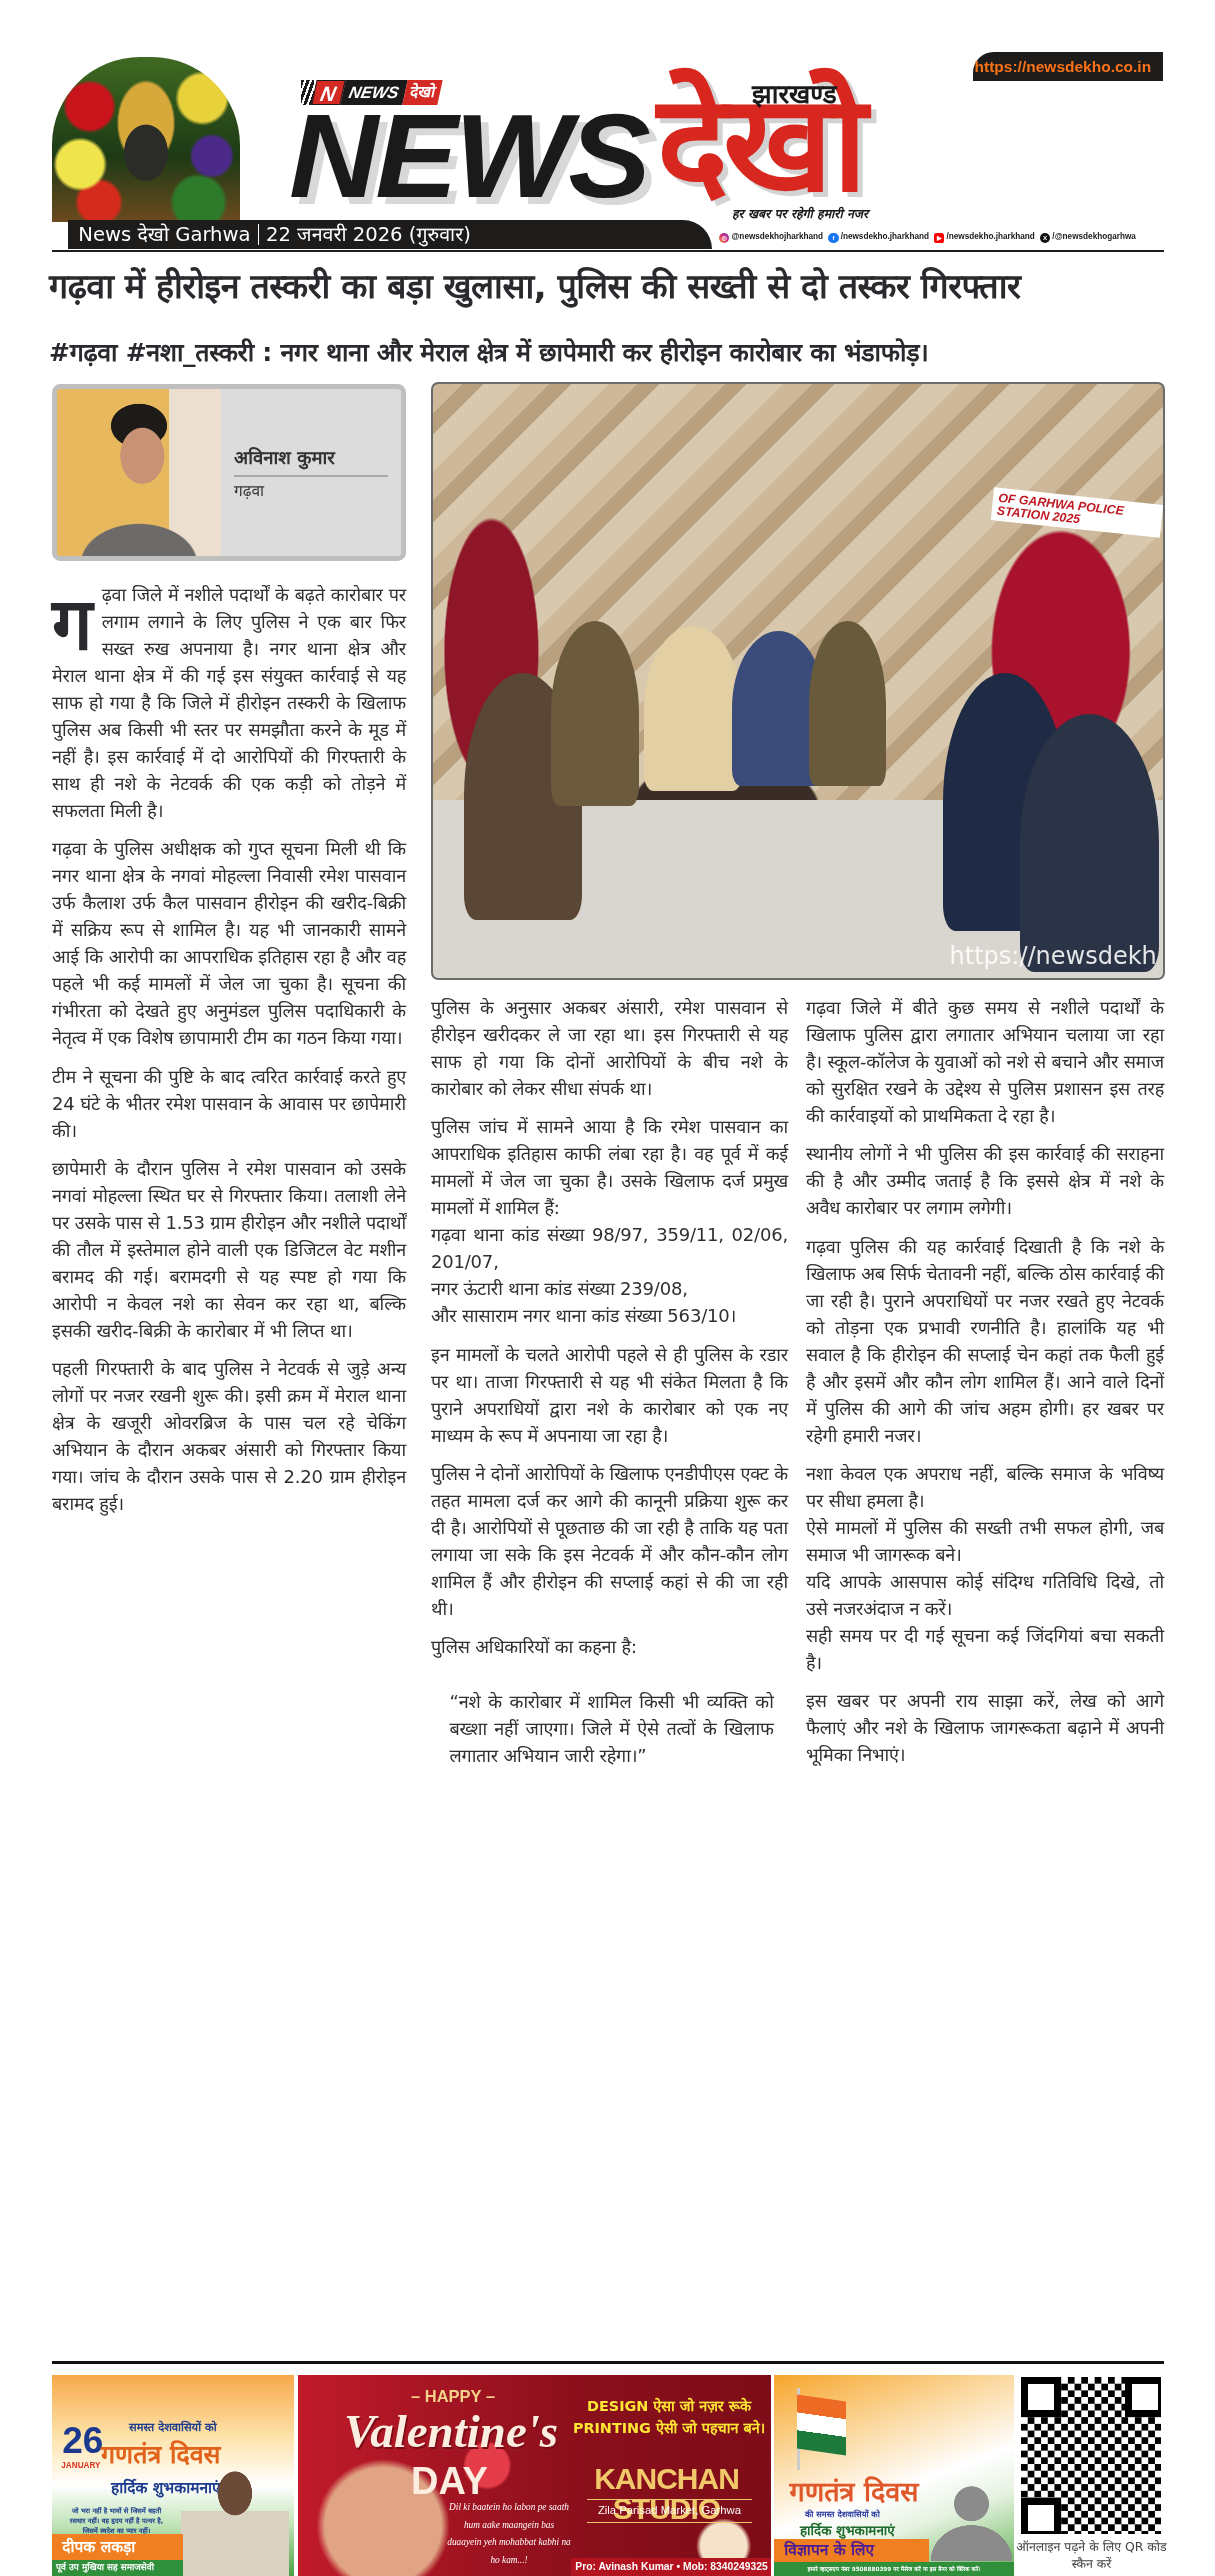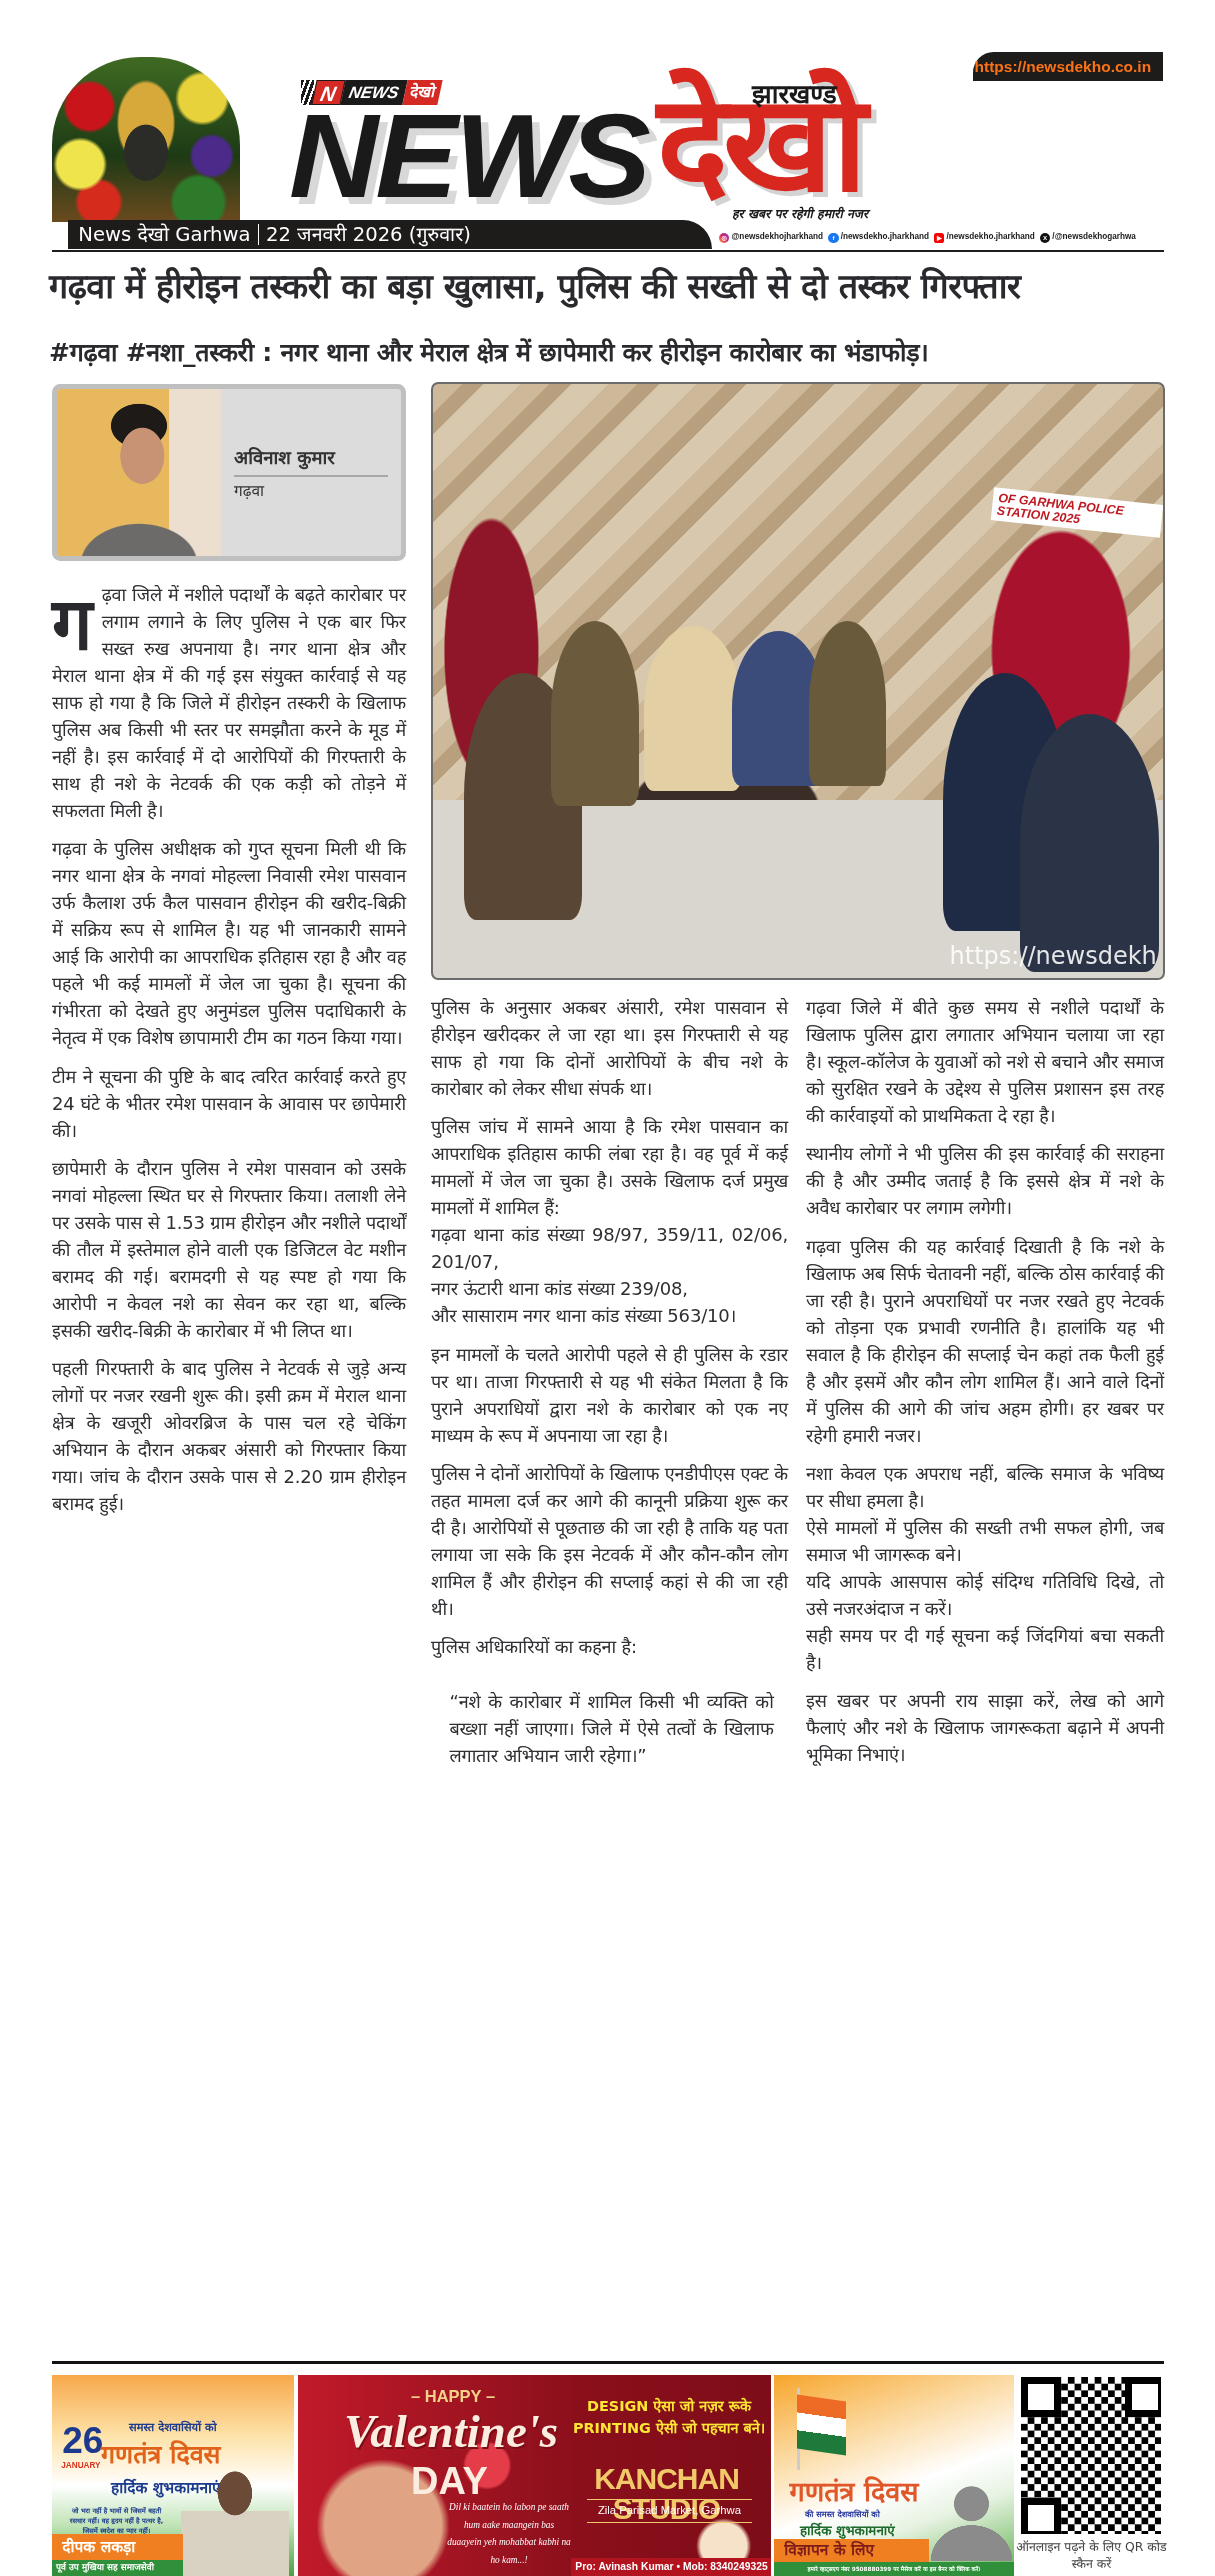--- a/index.html
+++ b/index.html
@@ -145,21 +145,21 @@
   .ad3 {
     left: 774px; width: 240px;
     background: linear-gradient(160deg, #f7a52b 0%, #fbd9a0 30%, #fff 55%, #e7f3e2 70%, #5fb04f 100%);
   }
   .ad3 .flag { position: absolute; left: 23px; top: 23px; width: 49px; height: 54px; background: linear-gradient(180deg, #ee6b26 0 33%, #fff 33% 66%, #1e7a3a 66%); transform: skewY(8deg); }
   .ad3 .pole { position: absolute; left: 23px; top: 13px; width: 2.6px; height: 82px; background: #ccc; }
   .ad3 .t1 { position: absolute; left: 15.5px; top: 103px; font: 800 27px/1 "DejaVu Sans", sans-serif; color: #e0572a; }
   .ad3 .t2 { position: absolute; left: 31px; top: 135px; font: 700 8.2px/1 "DejaVu Sans", sans-serif; color: #2a3aa0; }
   .ad3 .t3 { position: absolute; left: 26px; top: 149px; font: 800 13.4px/1 "DejaVu Sans", sans-serif; color: #1e6b2e; }
   .ad3 .silh { position: absolute; right: 0; bottom: 15.5px; width: 85px; height: 88px; background: radial-gradient(circle at 50% 35%, #8b8b8b 0 24%, transparent 25%), radial-gradient(ellipse 41px 36px at 50% 100%, #8b8b8b 0 99%, transparent 100%); }
-  .ad3 .bar { position: absolute; left: 0; top: 164px; width: 155px; height: 23px; background: #f07f21; color: #7f1d1d; font: 700 15.5px/23px "DejaVu Sans", sans-serif; padding-left: 10.3px; }
+  .ad3 .bar { position: absolute; left: 0; top: 164px; width: 155px; height: 23px; background: #f07f21; color: #4c1d95; font: 700 15.5px/23px "DejaVu Sans", sans-serif; padding-left: 10.3px; }
   .ad3 .wa { position: absolute; left: 0; bottom: 0; width: 100%; height: 14.4px; background: #2f8f3a; color: #fff; font: 700 5.7px/14.4px "DejaVu Sans", sans-serif; text-align: center; }
 
   .qr { left: 1019px; top: 2375px; width: 144px; height: 161px;
     background:
       linear-gradient(#fff,#fff) 7.2px 7.2px / 26px 26px no-repeat,
       linear-gradient(#000,#000) 12.4px 12.4px / 15.5px 15.5px no-repeat,
       linear-gradient(#fff,#fff) 111px 7.2px / 26px 26px no-repeat,
       linear-gradient(#000,#000) 116px 12.4px / 15.5px 15.5px no-repeat,
       linear-gradient(#fff,#fff) 7.2px 128px / 26px 26px no-repeat,
       linear-gradient(#000,#000) 12.4px 133px / 15.5px 15.5px no-repeat,

